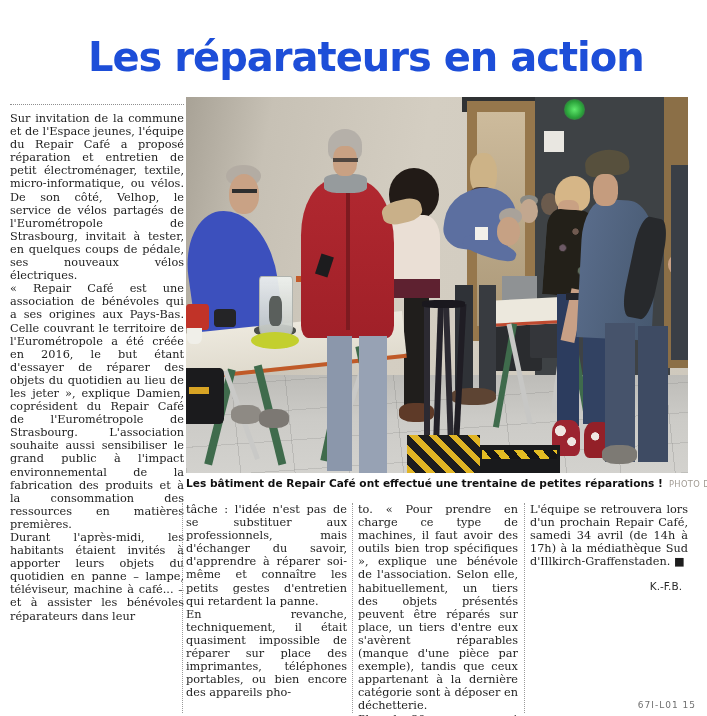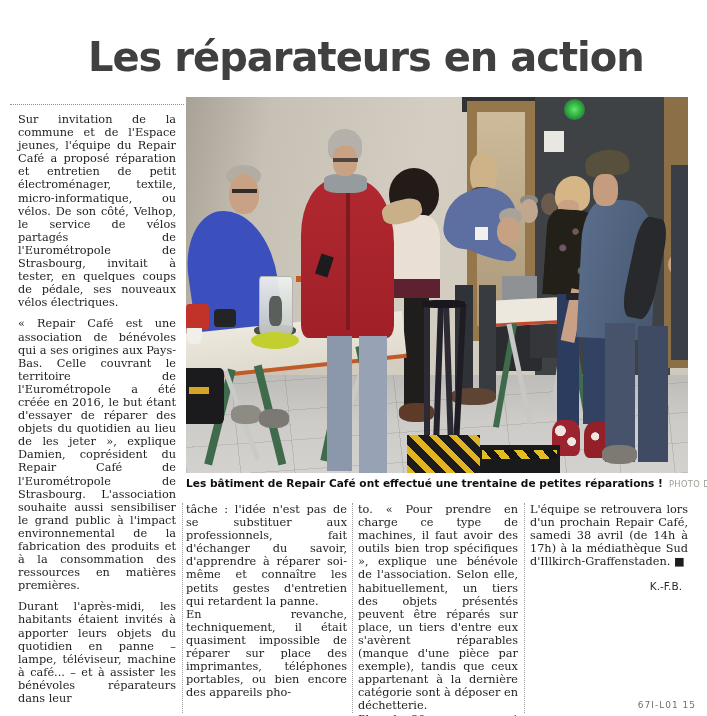--- a/index.html
+++ b/index.html
@@ -6,27 +6,27 @@
   .page{position:relative;width:707px;height:716px;background:#ffffff;overflow:hidden;
         font-family:"DejaVu Serif",serif;color:#1d1d1d;}
 
   
   .kicker{position:absolute;left:222px;top:11px;font-size:16px;white-space:nowrap;}
   .kicker-section{font-family:"DejaVu Sans",sans-serif;font-weight:bold;color:#2b78be;
                   letter-spacing:.4px;margin-right:9px;}
   .kicker-title{font-family:"DejaVu Serif",serif;color:#1c1c1c;
                 border-bottom:1px solid #5a5a5a;padding-bottom:2px;}
   .headline{position:absolute;left:88px;top:34px;font-family:"DejaVu Sans",sans-serif;
-            font-weight:bold;font-size:40px;letter-spacing:-1px;color:#404040;}
+            font-weight:bold;font-size:40px;letter-spacing:-1px;color:#1d4ed8;}
 
   
   .col-left{position:absolute;left:10px;top:97px;width:174px;}
   .lede{font-weight:bold;font-size:12.6px;line-height:13.9px;color:#141414;text-align:left;}
   .dotted-sep{border:none;border-top:1px dotted #8f8f8f;margin:7px 0 7px 0;}
-  .bodytext p{margin:8px;font-size:11.3px;line-height:13.1px;text-align:justify;
+  .bodytext p{margin:0;font-size:11.3px;line-height:13.1px;text-align:justify;
               -webkit-hyphens:auto;hyphens:auto;}
 
   
   .photo{position:absolute;left:186px;top:97px;width:502px;height:376px;background:#cdc7bb;overflow:hidden;}
   .photo div{position:absolute;}
 
   
   .caption{position:absolute;left:186px;top:477px;width:516px;white-space:nowrap;
            font-family:"DejaVu Sans",sans-serif;font-weight:bold;font-size:10.6px;color:#101010;}
   .credit{font-weight:normal;font-size:8.3px;color:#a09a92;letter-spacing:.4px;margin-left:6px;}
@@ -314,26 +314,26 @@
 
   <div class="caption">
     <span>Les bâtiment de Repair Café ont effectué une trentaine de petites réparations !</span><span class="credit">PHOTO DNA</span>
   </div>
 
   <div class="vrule vr1"></div>
   <div class="vrule vr2"></div>
   <div class="vrule vr3"></div>
 
   <div class="lowcol c1">
-    <p>tâche : l'idée n'est pas de se substituer aux professionnels, fait d'échanger du savoir, d'apprendre à réparer soi-même et connaître les petits gestes d'entretien qui retardent la panne.</p>
+    <p>tâche : l'idée n'est pas de se substituer aux professionnels, mais d'échanger du savoir, d'apprendre à réparer soi-même et connaître les petits gestes d'entretien qui retardent la panne.</p>
     <p>En revanche, techniquement, il était quasiment impossible de réparer sur place des imprimantes, téléphones portables, ou bien encore des appareils pho-</p>
   </div>
   <div class="lowcol c2">
     <p>to. « Pour prendre en charge ce type de machines, il faut avoir des outils bien trop spécifiques », explique une bénévole de l'association. Selon elle, habituellement, un tiers des objets présentés peuvent être réparés sur place, un tiers d'entre eux s'avèrent réparables (manque d'une pièce par exemple), tandis que ceux appartenant à la dernière catégorie sont à déposer en déchetterie.</p>
     <p>Plus de 20 personnes ont profi-</p>
   </div>
   <div class="lowcol c3">
-    <p>L'équipe se retrouvera lors d'un prochain Repair Café, samedi 38 avril (de 14h à 17h) à la médiathèque Sud d'Illkirch-Graffenstaden. ■</p>
+    <p>L'équipe se retrouvera lors d'un prochain Repair Café, samedi 34 avril (de 14h à 17h) à la médiathèque Sud d'Illkirch-Graffenstaden. ■</p>
     <div class="byline">K.-F.B.</div>
   </div>
 
   <div class="pageref">67I-L01 15</div>
 </div>
 
 </body></html>

